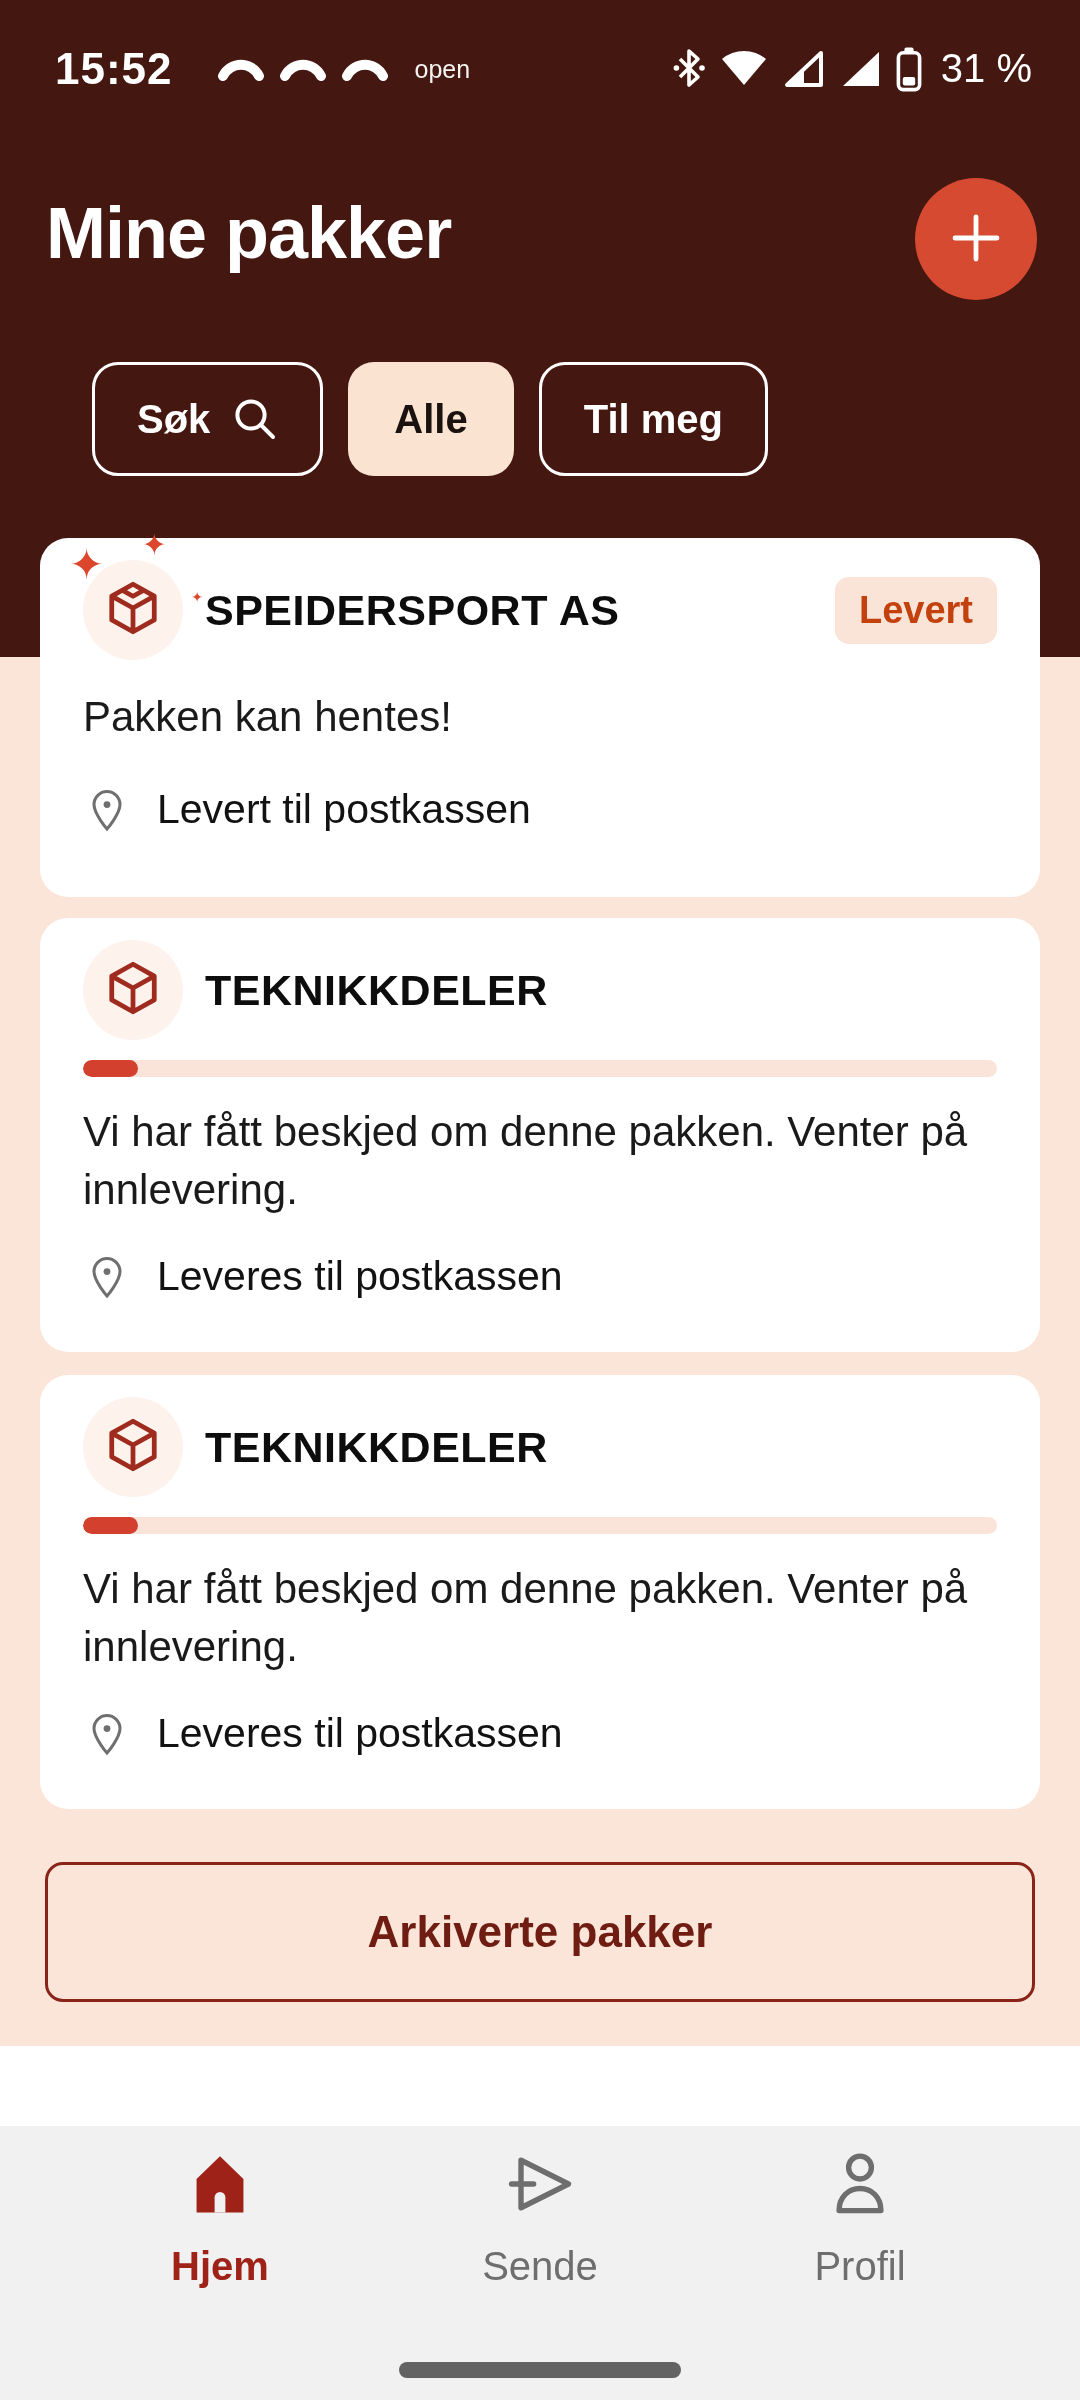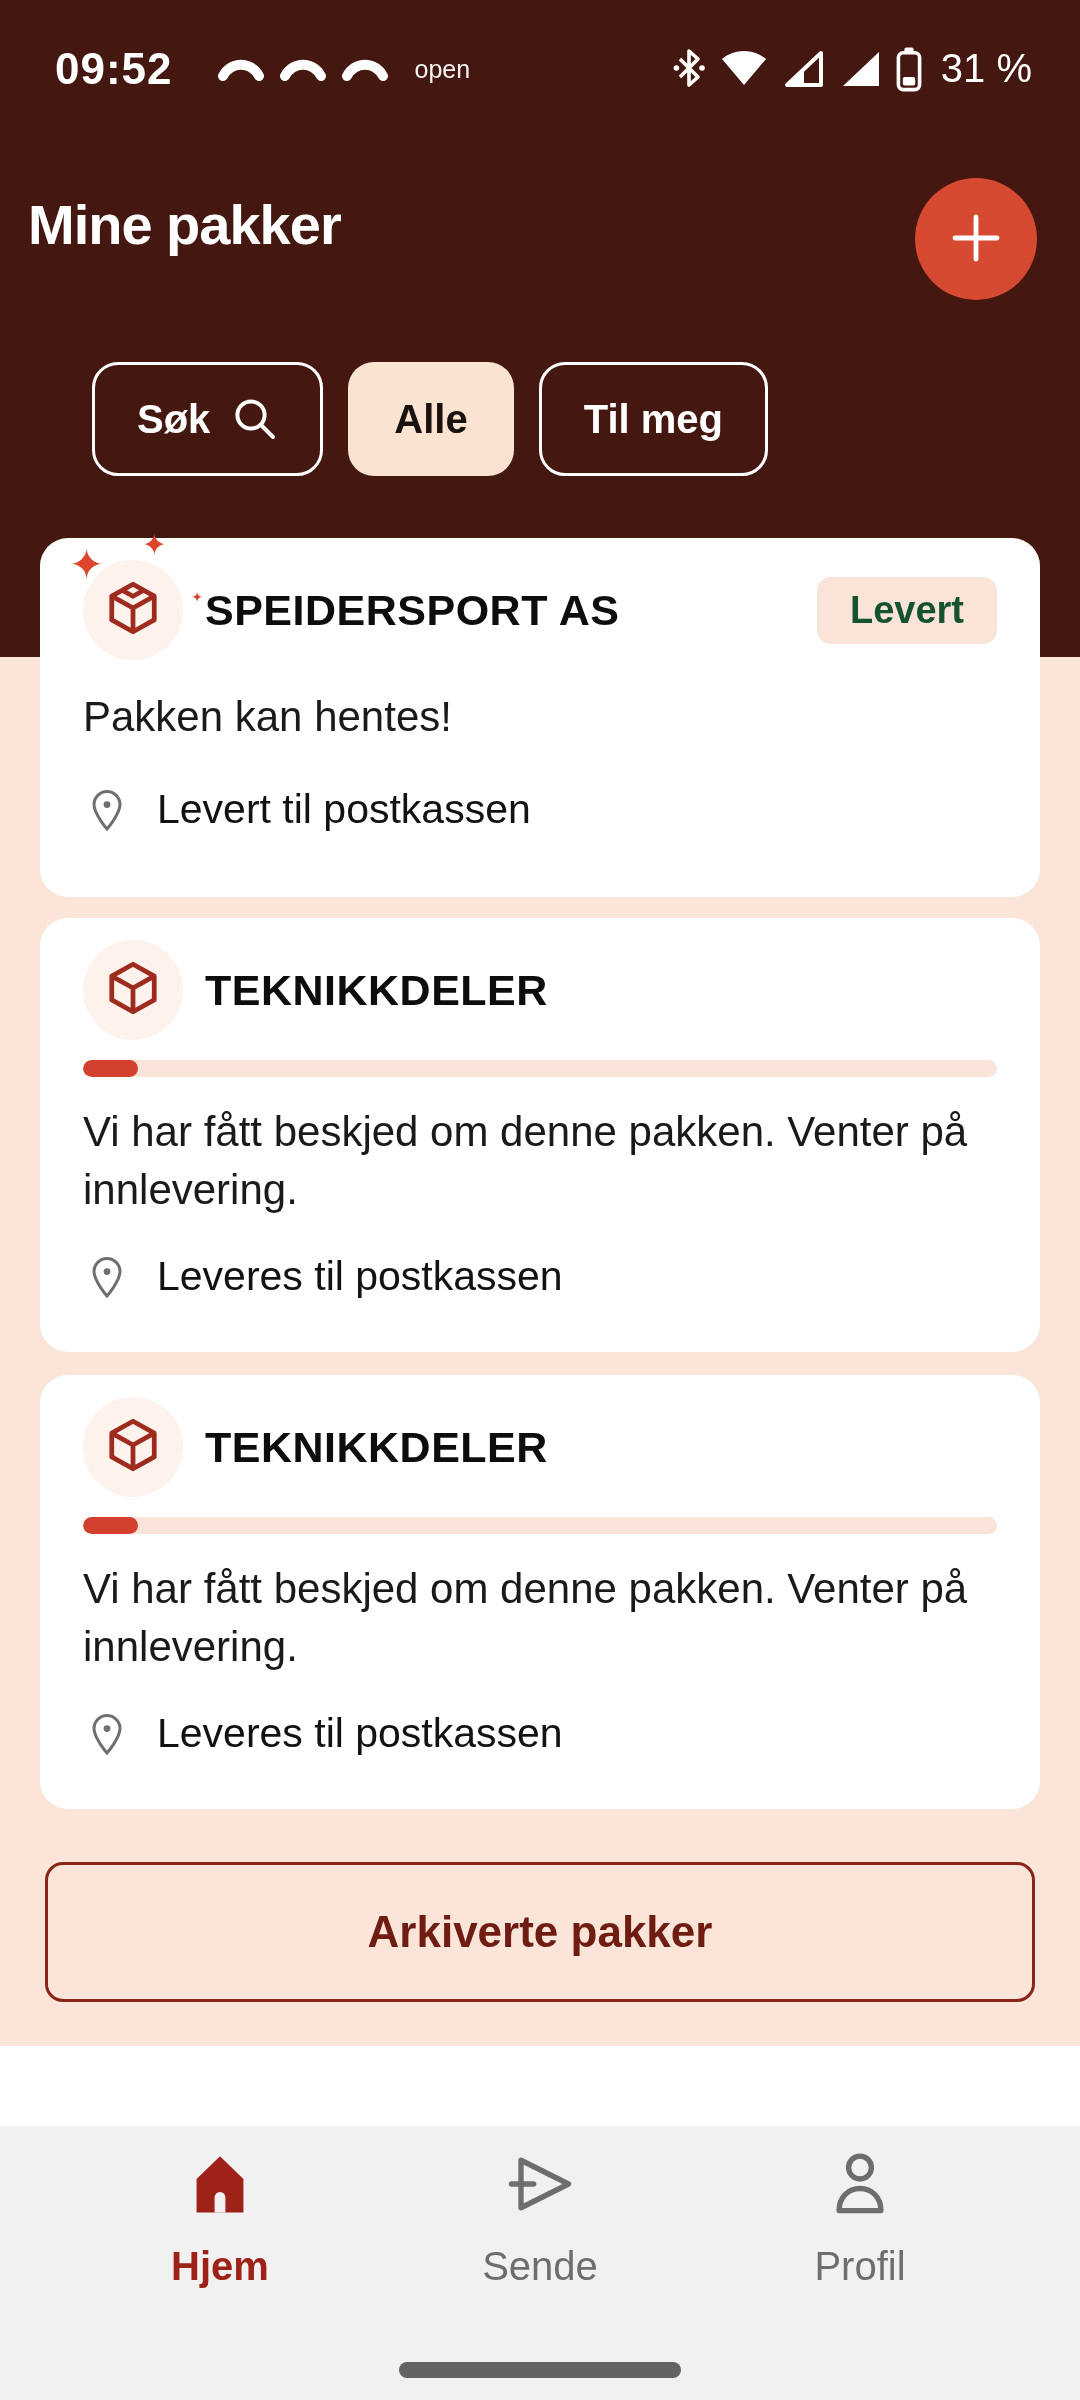--- a/index.html
+++ b/index.html
@@ -21,21 +21,21 @@
   .statusbar{position:absolute;top:0;left:0;width:1080px;height:110px;display:flex;align-items:center;
     padding:28px 48px 0 55px;color:#fff;z-index:5;}
   .sb-time{font-size:44px;font-weight:600;letter-spacing:1px;}
   .sb-calls{display:flex;align-items:center;gap:14px;margin-left:44px;}
   .sb-open{font-size:25px;margin-left:26px;opacity:.95;}
   .sb-right{margin-left:auto;display:flex;align-items:flex-start;gap:13px;}
   .sb-pct{font-size:40px;font-weight:500;margin-left:6px;}
   .sb-icon{display:inline-flex;align-items:center;}
 
   
-  .header-title{position:absolute;left:28px;top:192px;font-size:56px;font-weight:800;color:#ffffff;
+  .header-title{position:absolute;left:46px;top:192px;font-size:72px;font-weight:800;color:#ffffff;
     letter-spacing:-1px;z-index:5;}
   .add-btn{position:absolute;left:915px;top:178px;width:122px;height:122px;border-radius:50%;
     background:var(--accent);border:none;display:flex;align-items:center;justify-content:center;
     cursor:pointer;z-index:5;}
 
   
   .chips{position:absolute;left:55px;top:362px;display:flex;gap:25px;z-index:5;padding-left:37px;}
   .chip{height:114px;border-radius:26px;display:flex;align-items:center;justify-content:center;
     font-size:40px;font-weight:700;cursor:pointer;font-family:inherit;}
   .chip.outline{background:transparent;border:3px solid #ffffff;color:#ffffff;padding:0 42px;}
@@ -50,22 +50,22 @@
   #card-2{top:1375px;height:434px;}
   .card-head{display:flex;align-items:center;}
   .avatar{position:relative;width:100px;height:100px;border-radius:50%;background:var(--avatar-bg);
     display:flex;align-items:center;justify-content:center;flex-shrink:0;}
   .sparkle{position:absolute;color:#dc462c;line-height:1;}
   .sp1{font-size:42px;left:-14px;top:-16px;}
   .sp2{font-size:30px;right:16px;top:-30px;}
   .sp3{font-size:14px;right:-20px;top:30px;}
   .brand{font-size:43px;font-weight:800;color:#0d0d0d;letter-spacing:.5px;margin-left:22px;
     text-transform:uppercase;}
-  .badge{margin-left:auto;background:var(--badge-bg);color:#14532d;font-size:38px;font-weight:800;
-    padding:12px 33px;border-radius:14px;}
+  .badge{margin-left:auto;background:var(--badge-bg);color:#c2410c;font-size:38px;font-weight:800;
+    padding:12px 24px;border-radius:14px;}
   .card-status{font-size:42px;color:var(--text-primary);line-height:1.38;margin-top:28px;}
   .progress{margin-top:20px;width:914px;height:17px;border-radius:9px;background:var(--progress-track);
     overflow:hidden;}
   .progress-fill{height:100%;border-radius:9px;background:var(--progress-fill);}
   .pin-row{display:flex;align-items:center;gap:26px;margin-top:34px;}
   .pin-row .pin{flex-shrink:0;display:inline-flex;}
   .pin-text{font-size:41px;color:#121212;}
   #card-0 .pin-row{margin-top:40px;}
   #card-1 .card-status,#card-2 .card-status{margin-top:26px;}
 
@@ -84,21 +84,21 @@
     background:var(--home-indicator);z-index:6;}
 </style>
 </head>
 <body>
 
 <div id="screen">
   <div class="bg-cream"></div>
   <div class="bg-dark"></div>
 
   <div class="statusbar">
-    <span class="sb-time">09:52</span>
+    <span class="sb-time">15:52</span>
     <span class="sb-calls">
       <span class="sb-icon">
         <svg width="48" height="30" viewBox="0 0 24 15">
             <path d="M3 11 C7 3.5 17 3.5 21 11" fill="none" stroke="#fff" stroke-width="5" stroke-linecap="round"></path>
           </svg>
       </span>
       <span class="sb-icon">
         <svg width="48" height="30" viewBox="0 0 24 15">
             <path d="M3 11 C7 3.5 17 3.5 21 11" fill="none" stroke="#fff" stroke-width="5" stroke-linecap="round"></path>
           </svg>

